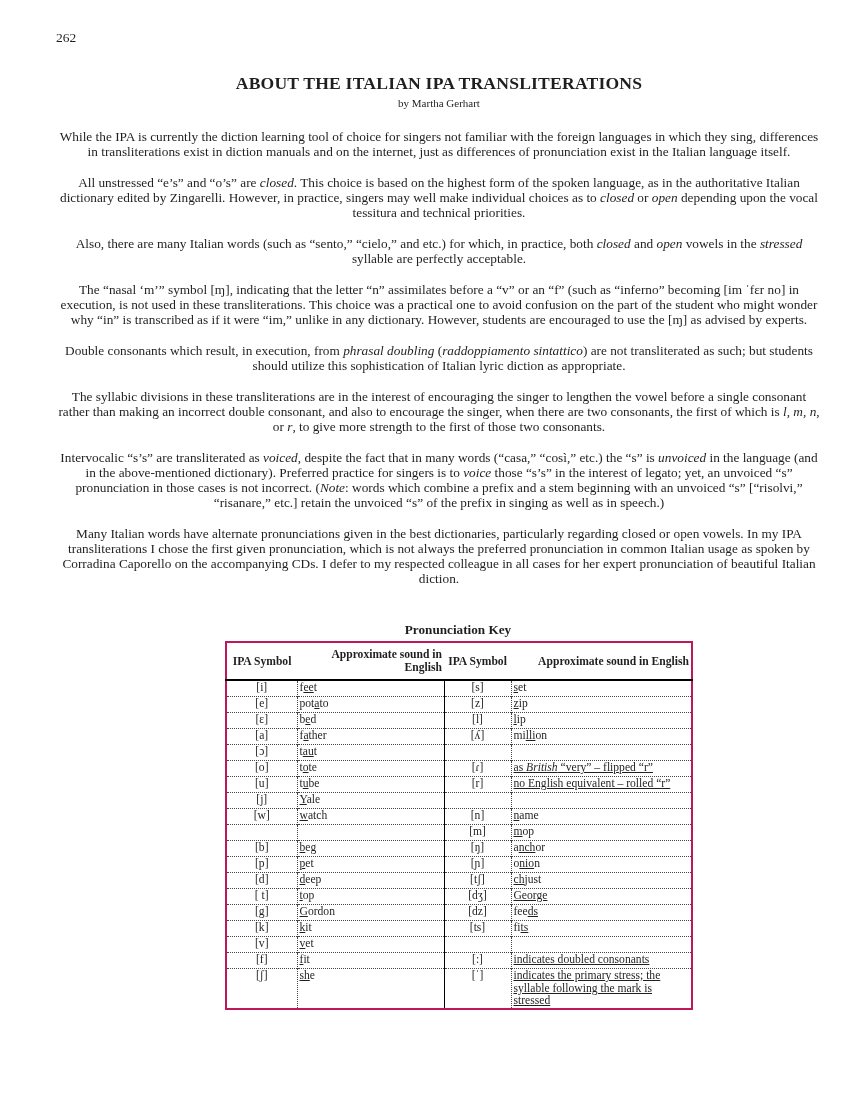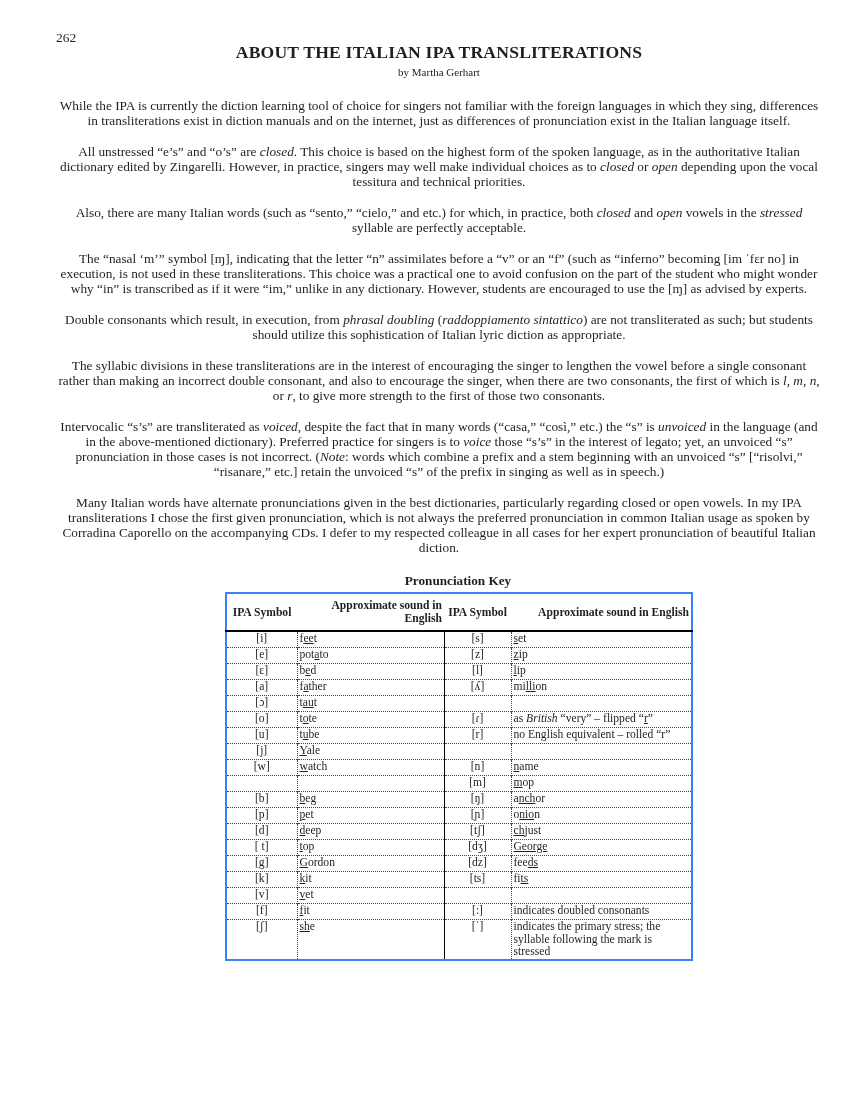--- a/index.html
+++ b/index.html
@@ -1,43 +1,43 @@
 <!DOCTYPE html>
 <html><head>
 <meta charset="utf-8">
 <style>
   html,body{margin:0;padding:0;background:#e8e8e8;}
   .page{position:relative;width:864px;height:1118px;background:#fff;margin:0 auto;
         font-family:"Liberation Serif","DejaVu Serif",serif;color:#1f1f1f;overflow:hidden;}
   .pageno{position:absolute;left:56px;top:30px;font-size:13.5px;}
-  .content{padding-top:42px;margin-left:58px;width:762px;}
+  .content{padding-top:73px;margin-left:58px;width:762px;}
   .doc-title{text-align:center;font-size:17.6px;font-weight:bold;margin:0;letter-spacing:.2px;}
   .byline{text-align:center;font-size:11px;margin:3px 0 20px 0;}
   .para{font-size:13.3px;line-height:15px;margin:8px 0 16px 0;text-align:center;}
   .it{font-style:italic;}
   .ul{text-decoration:underline;}
-  .key-block{margin-top:18px;margin-left:167px;width:382px;}
+  .key-block{margin-top:36px;margin-left:167px;width:382px;}
   .key-title{width:466px;text-align:center;font-weight:bold;font-size:13.2px;margin:0 0 3px 0;}
   table.key{border-collapse:collapse;table-layout:fixed;width:466px;
-            border:2px solid #3b82f6;font-size:11.6px;}
+            border:2px solid #be185d;font-size:11.6px;}
   table.key col.c1{width:71px;} table.key col.c2{width:147px;}
   table.key col.c3{width:67px;} table.key col.c4{width:181px;}
   table.key th{border-bottom:2px solid #000;font-weight:bold;font-size:11.6px;
                padding:5px 2px;text-align:right;}
   table.key th.sym{text-align:center;}
   table.key th.snd{padding-left:8px;}
   table.key td{vertical-align:top;height:14px;line-height:12.6px;padding:1px 2px 0 2px;
                border-top:1px dotted #444;}
   table.key tr:first-child td{border-top:none;}
   td.sym{text-align:center;}
   td.div-dot{border-right:1px dotted #444;}
   td.div-solid{border-right:1px solid #000;}
   td.word-l{padding-left:25px;}
   td.word-r{padding-left:42px;}
-  td.desc-r{padding-left:8px;}
+  td.desc-r{padding-left:8px;text-decoration:underline;}
 </style>
 </head>
 <body>
 
 <div class="page">
   <div class="pageno">262</div>
   <div class="content">
     <h1 class="doc-title">ABOUT THE ITALIAN IPA TRANSLITERATIONS</h1>
     <div class="byline">by Martha Gerhart</div>
 

